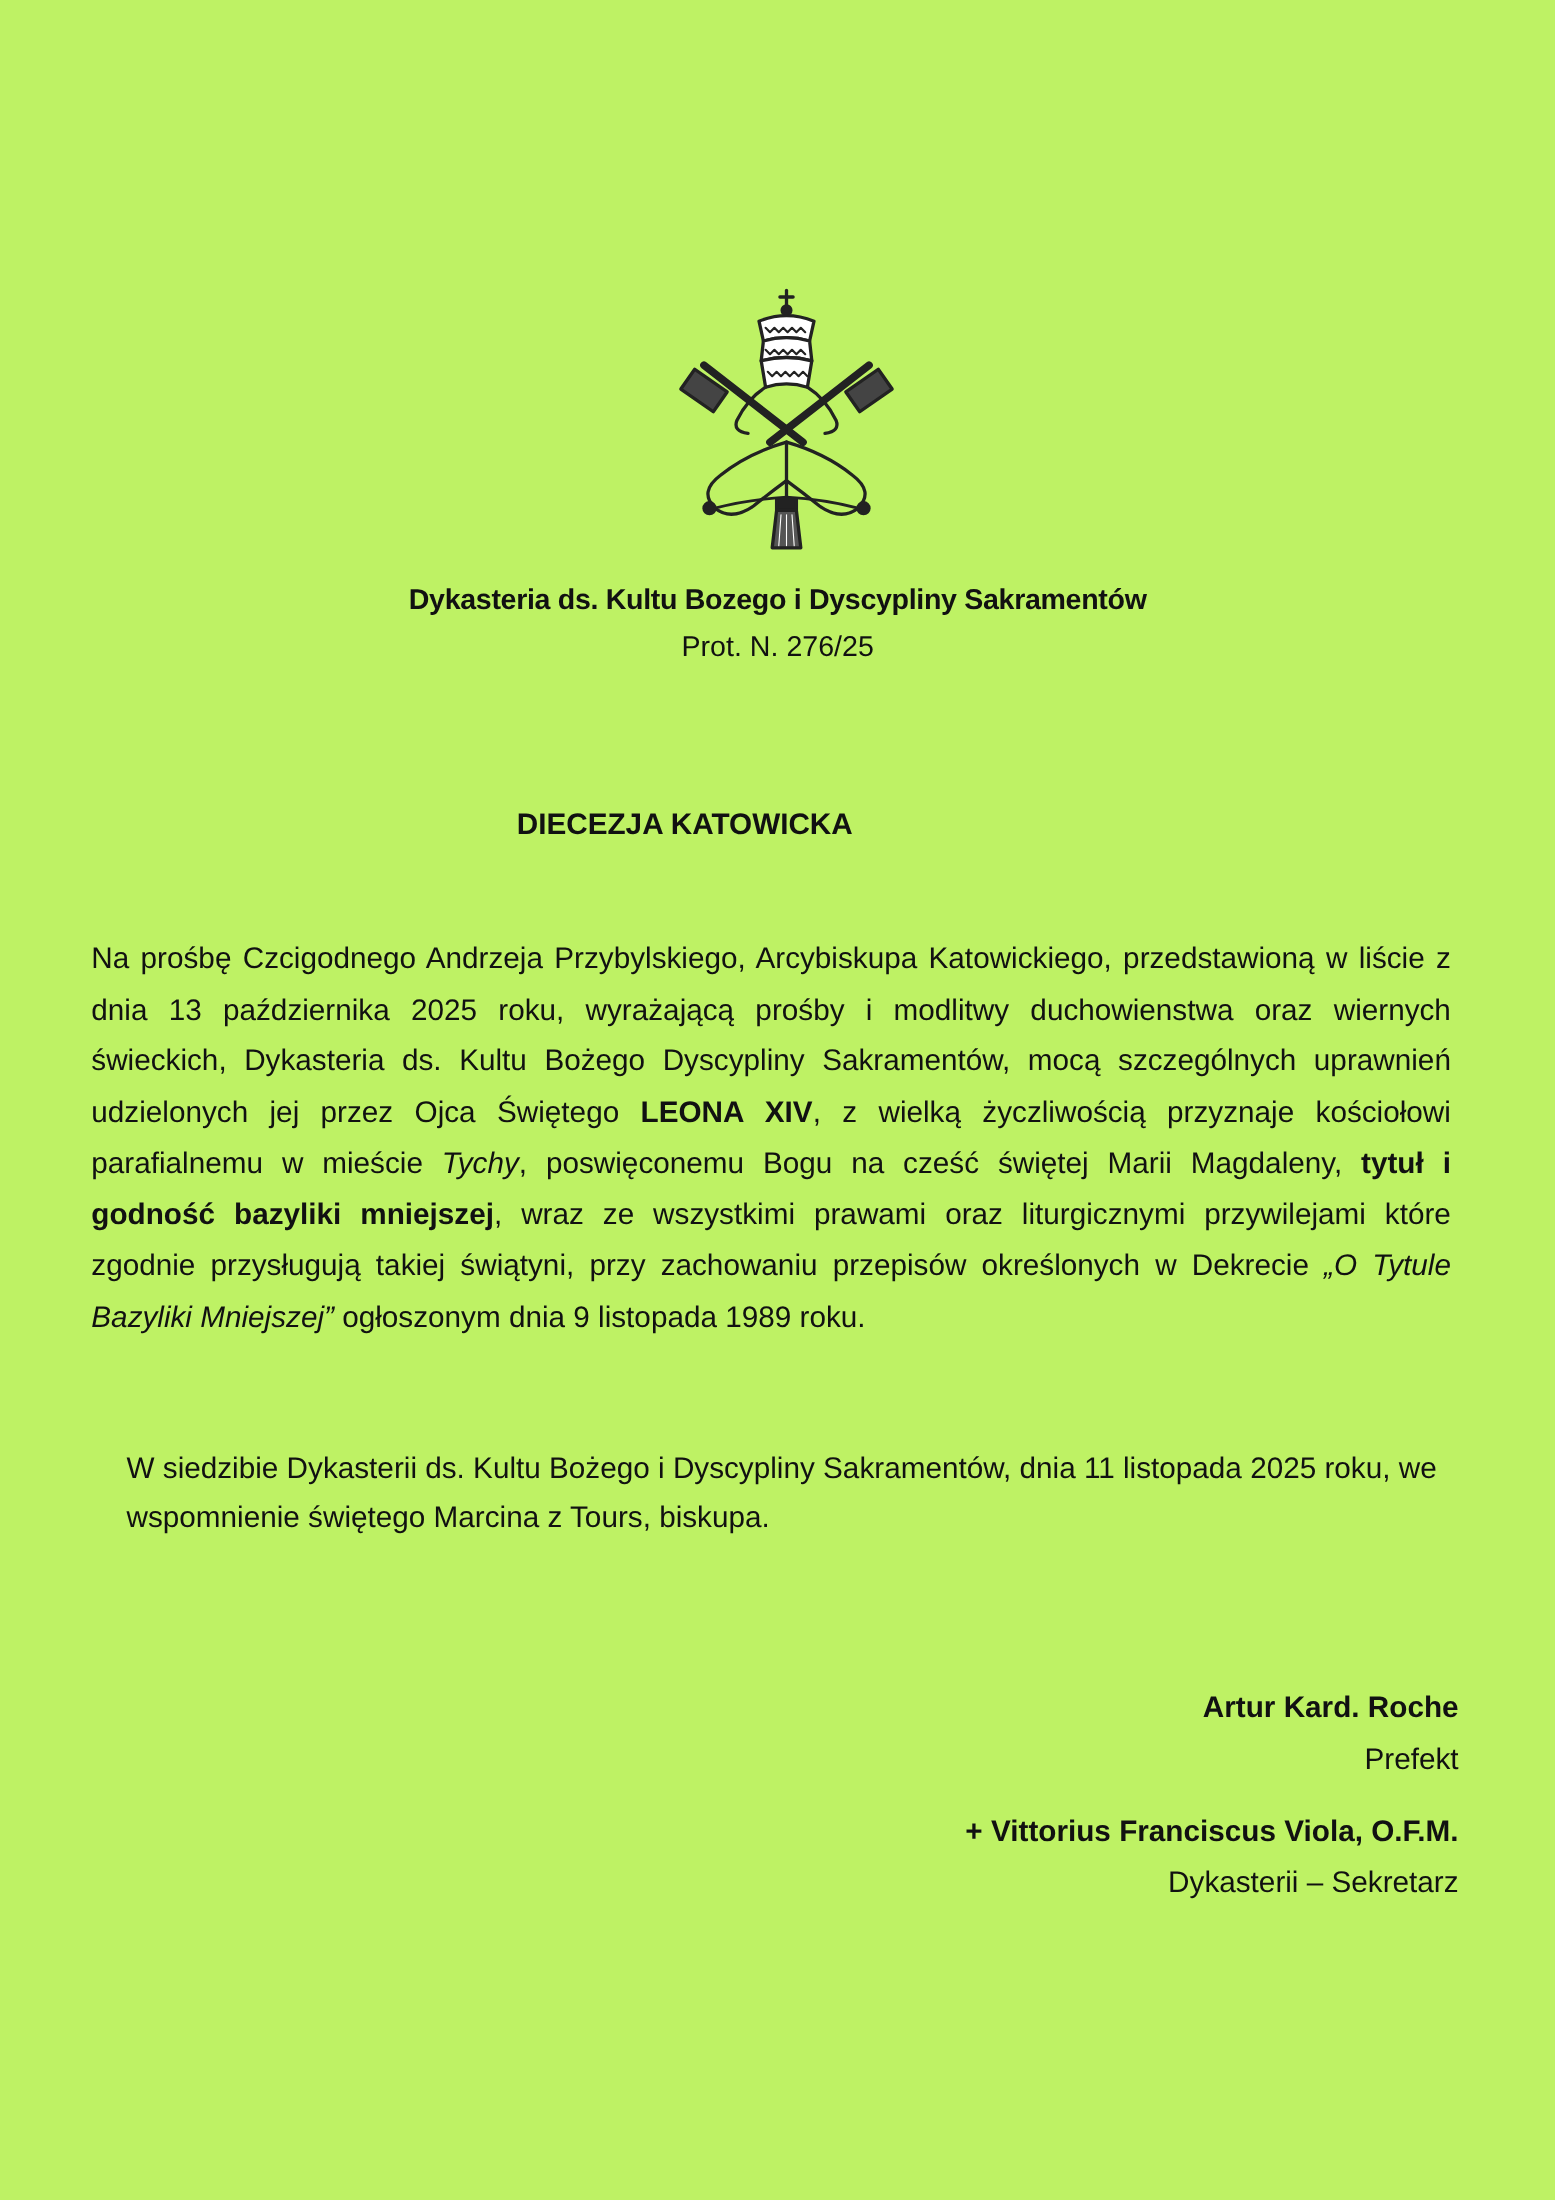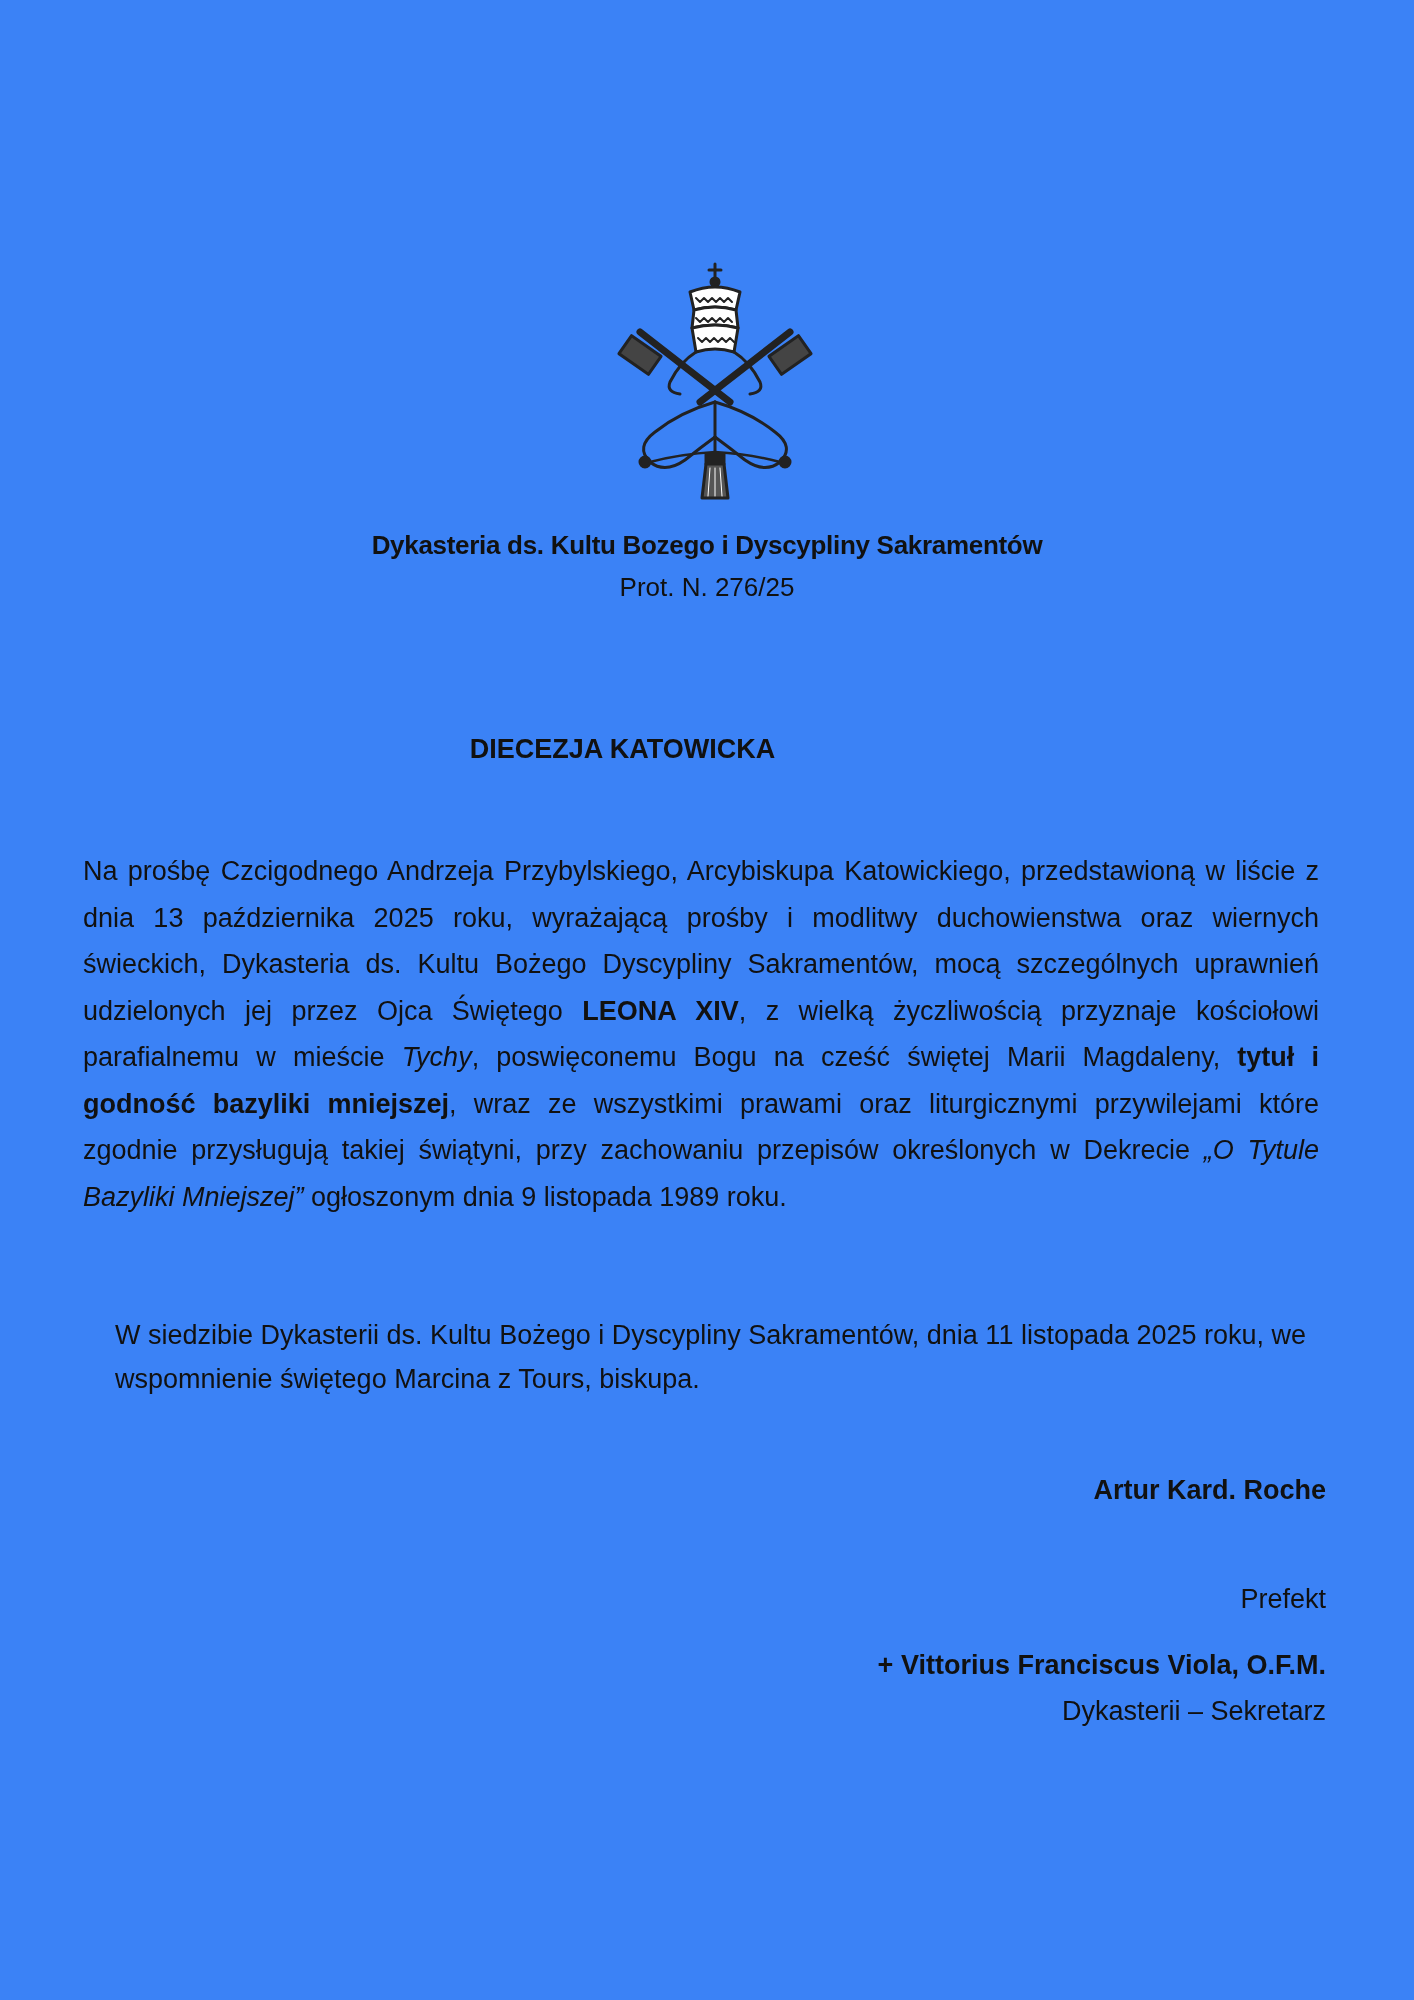--- a/index.html
+++ b/index.html
@@ -1,31 +1,31 @@
 <!DOCTYPE html>
 <html><head>
   <meta charset="utf-8">
   <style>
     html, body { margin: 0; padding: 0; background: #ffffff; }
     body { width: 1414px; height: 2000px; position: relative; overflow: hidden;
       font-family: "Liberation Sans", "DejaVu Sans", sans-serif; color: #111111; }
-    .page { position: absolute; left: 0; top: 0; width: 1414px; height: 2000px; background: #3b82f6; }
+    .page { position: absolute; left: 0; top: 0; width: 1414px; height: 2000px; background: #bef264; }
     .coat { position: absolute; left: 610px; top: 262px; width: 210px; height: 240px; }
     .header-line { position: absolute; left: 0; width: 1414px; text-align: center; font-size: 26px; }
     .dicastery { top: 530px; font-weight: bold; letter-spacing: -0.3px; }
     .prot { top: 572px; }
     .diocese { position: absolute; top: 734px; left: 0; width: 1245px; text-align: center;
       font-size: 27px; font-weight: bold; }
     .body-para { position: absolute; left: 83px; width: 1236px; top: 848px;
       font-size: 27px; line-height: 46.5px; text-align: justify; text-align-last: left; }
     .closing-para { position: absolute; left: 83px; width: 1220px; top: 1313px;
       font-size: 27px; line-height: 44px; margin-left: 32px; }
     .sig { position: absolute; right: 88px; text-align: right; font-size: 27px; }
     .sig-name { font-weight: bold; }
-    .sig1-name { top: 1475px; text-align: right; }
+    .sig1-name { top: 1537px; text-align: right; }
     .sig1-title { top: 1584px; }
     .sig2-name { top: 1650px; }
     .sig2-title { top: 1696px; }
     b { font-weight: bold; }
     i { font-style: italic; }
   </style>
 </head>
 <body>
 
 <div class="page">

